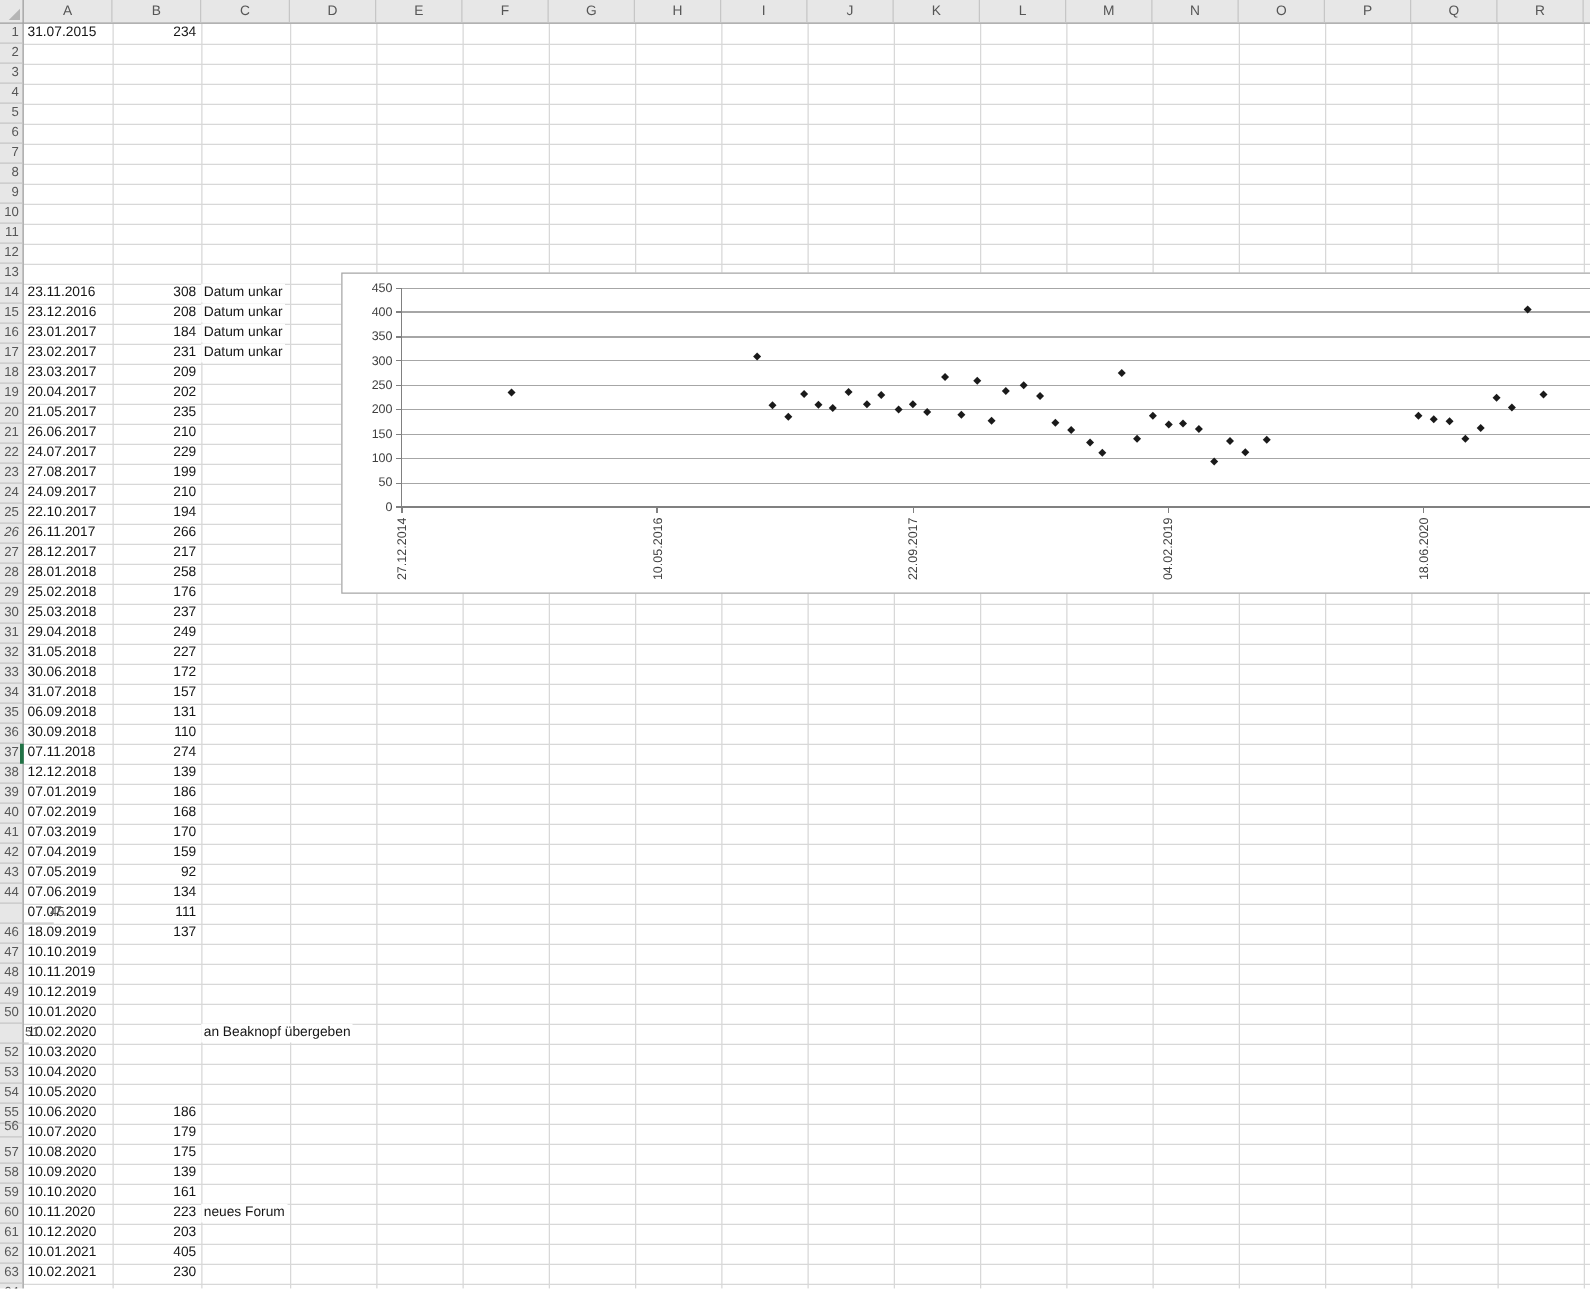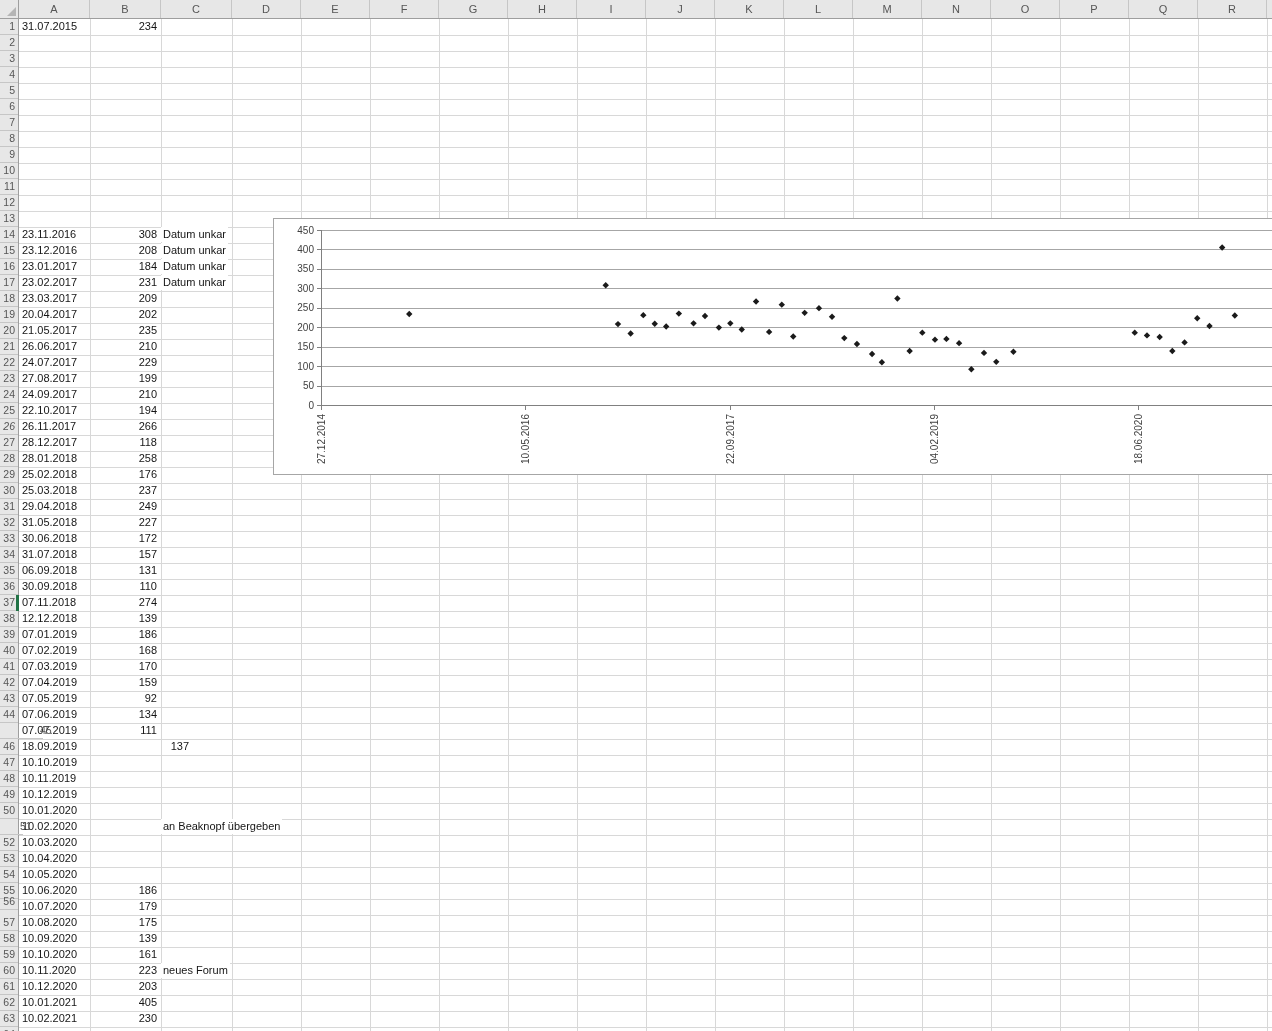--- a/index.html
+++ b/index.html
@@ -329,21 +329,21 @@
     <div class="cell num" style="left: 90px; width: 67px; top: 355px;">229</div>
     <div class="cell" style="left: 22px; top: 371px;">27.08.2017</div>
     <div class="cell num" style="left: 90px; width: 67px; top: 371px;">199</div>
     <div class="cell" style="left: 22px; top: 387px;">24.09.2017</div>
     <div class="cell num" style="left: 90px; width: 67px; top: 387px;">210</div>
     <div class="cell" style="left: 22px; top: 403px;">22.10.2017</div>
     <div class="cell num" style="left: 90px; width: 67px; top: 403px;">194</div>
     <div class="cell" style="left: 22px; top: 419px;">26.11.2017</div>
     <div class="cell num" style="left: 90px; width: 67px; top: 419px;">266</div>
     <div class="cell" style="left: 22px; top: 435px;">28.12.2017</div>
-    <div class="cell num" style="left: 90px; width: 67px; top: 435px;">118</div>
+    <div class="cell num" style="left: 90px; width: 67px; top: 435px;">217</div>
     <div class="cell" style="left: 22px; top: 451px;">28.01.2018</div>
     <div class="cell num" style="left: 90px; width: 67px; top: 451px;">258</div>
     <div class="cell" style="left: 22px; top: 467px;">25.02.2018</div>
     <div class="cell num" style="left: 90px; width: 67px; top: 467px;">176</div>
     <div class="cell" style="left: 22px; top: 483px;">25.03.2018</div>
     <div class="cell num" style="left: 90px; width: 67px; top: 483px;">237</div>
     <div class="cell" style="left: 22px; top: 499px;">29.04.2018</div>
     <div class="cell num" style="left: 90px; width: 67px; top: 499px;">249</div>
     <div class="cell" style="left: 22px; top: 515px;">31.05.2018</div>
     <div class="cell num" style="left: 90px; width: 67px; top: 515px;">227</div>
@@ -367,21 +367,21 @@
     <div class="cell num" style="left: 90px; width: 67px; top: 659px;">170</div>
     <div class="cell" style="left: 22px; top: 675px;">07.04.2019</div>
     <div class="cell num" style="left: 90px; width: 67px; top: 675px;">159</div>
     <div class="cell" style="left: 22px; top: 691px;">07.05.2019</div>
     <div class="cell num" style="left: 90px; width: 67px; top: 691px;">92</div>
     <div class="cell" style="left: 22px; top: 707px;">07.06.2019</div>
     <div class="cell num" style="left: 90px; width: 67px; top: 707px;">134</div>
     <div class="cell" style="left: 22px; top: 723px;">07.07.2019</div>
     <div class="cell num" style="left: 90px; width: 67px; top: 723px;">111</div>
     <div class="cell" style="left: 22px; top: 739px;">18.09.2019</div>
-    <div class="cell num" style="left: 90px; width: 67px; top: 739px; padding-left: 32px;">137</div>
+    <div class="cell num" style="left: 90px; width: 67px; top: 739px;">137</div>
     <div class="cell" style="left: 22px; top: 755px;">10.10.2019</div>
     <div class="cell" style="left: 22px; top: 771px;">10.11.2019</div>
     <div class="cell" style="left: 22px; top: 787px;">10.12.2019</div>
     <div class="cell" style="left: 22px; top: 803px;">10.01.2020</div>
     <div class="cell" style="left: 22px; top: 819px;">10.02.2020</div>
     <div class="cell note" style="left: 161px; top: 819px;">an Beaknopf übergeben</div>
     <div class="cell" style="left: 22px; top: 835px;">10.03.2020</div>
     <div class="cell" style="left: 22px; top: 851px;">10.04.2020</div>
     <div class="cell" style="left: 22px; top: 867px;">10.05.2020</div>
     <div class="cell" style="left: 22px; top: 883px;">10.06.2020</div>

